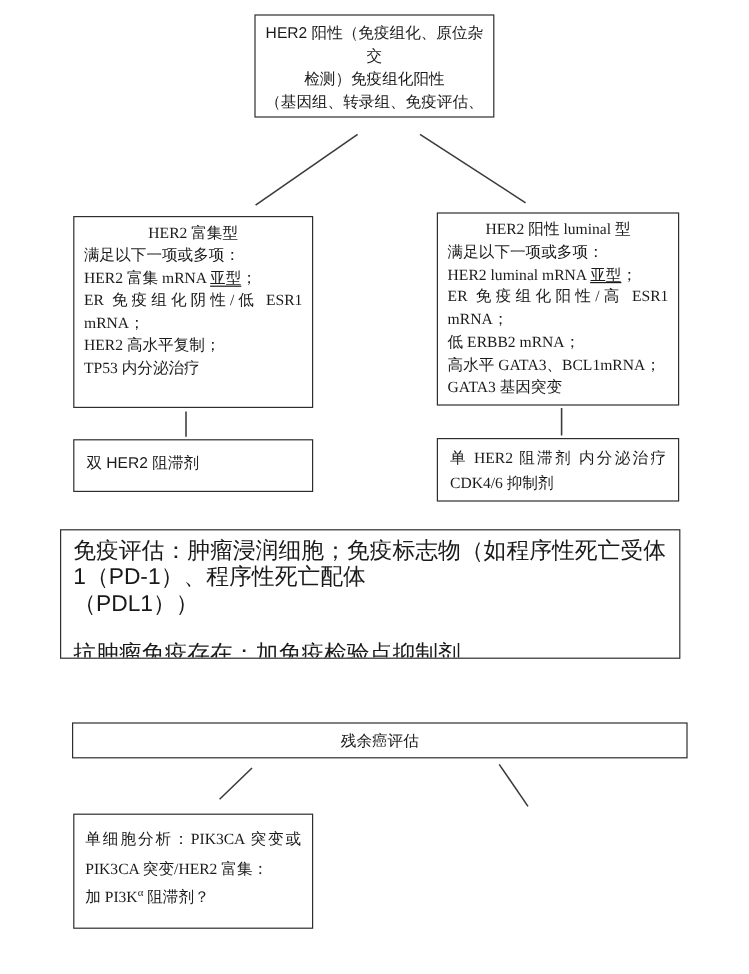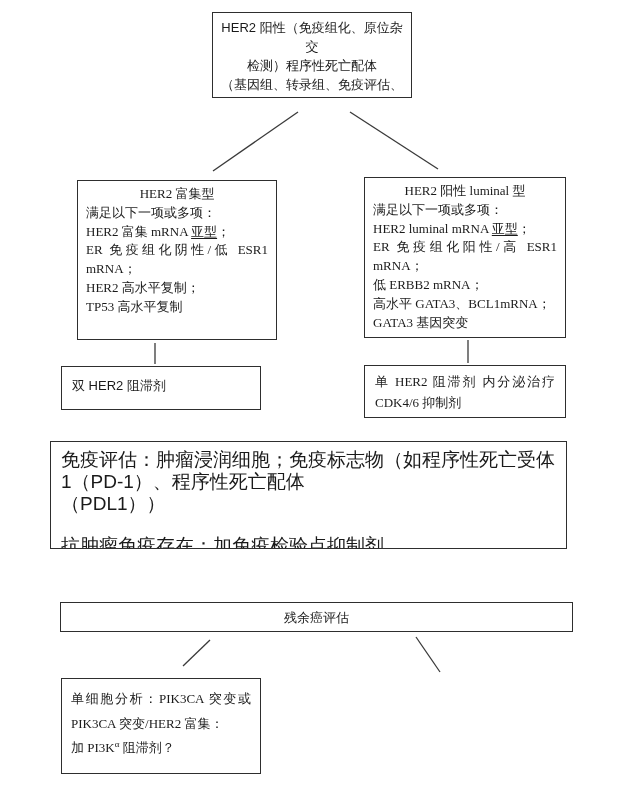--- a/index.html
+++ b/index.html
@@ -15,21 +15,21 @@
   }
   .sans { font-family:"Liberation Sans","DejaVu Sans",sans-serif; }
   .center { text-align:center; }
   .spread { text-align:justify; text-align-last:justify; }
   .u { text-decoration:underline; text-underline-offset:2px; }
   .supx { font-size:9px; vertical-align:super; line-height:0; }
   .gap-above { margin-top:20px; }
   #connectors { position:absolute; left:0; top:0; width:624px; height:812px; pointer-events:none; }
 
   #top-box       { left:212px; top:12px;  width:200px; height:86px;  padding:5px 6px;  line-height:19px; }
-  #left-criteria { left:61px;  top:180px; width:200px; height:160px; padding:4px 8px;  line-height:18.8px;margin-left:16px; }
+  #left-criteria { left:61px;  top:180px; width:200px; height:160px; padding:4px 8px;  line-height:18.8px; }
   #right-criteria{ left:364px; top:177px; width:202px; height:161px; padding:4px 8px;  line-height:18.8px; }
   #left-treat    { left:61px;  top:366px; width:200px; height:44px;  padding:9px 10px; }
   #right-treat   { left:364px; top:365px; width:202px; height:53px;  padding:5px 10px; line-height:21px; }
   #immune-box    { left:50px;  top:441px; width:517px; height:108px; padding:7px 10px; line-height:22px; font-size:19px; }
   #eval-box      { left:60px;  top:602px; width:513px; height:30px;  display:flex; align-items:center; justify-content:center; }
   #bottom-left   { left:61px;  top:678px; width:200px; height:96px;  padding:8px 9px;  line-height:24.5px; }
   #bottom-right  { left:364px; top:677px; width:200px; height:99px;  padding:8px 9px;  line-height:24.5px; }
 </style>
 </head>
 <body>
@@ -40,33 +40,33 @@
     <line x1="298" y1="112" x2="213" y2="171" stroke="#3a3a3a" stroke-width="1.3"></line>
     <line x1="350" y1="112" x2="438" y2="169" stroke="#3a3a3a" stroke-width="1.3"></line>
     <line x1="155" y1="343" x2="155" y2="364" stroke="#3a3a3a" stroke-width="1.3"></line>
     <line x1="468" y1="340" x2="468" y2="363" stroke="#3a3a3a" stroke-width="1.3"></line>
     <line x1="210" y1="640" x2="183" y2="666" stroke="#3a3a3a" stroke-width="1.3"></line>
     <line x1="416" y1="637" x2="440" y2="672" stroke="#3a3a3a" stroke-width="1.3"></line>
   </svg>
 
   <div class="box sans center" id="top-box">
     <div>HER2 阳性（免疫组化、原位杂交</div>
-    <div>检测）程序性死亡配体</div>
+    <div>检测）免疫组化阳性</div>
     <div>（基因组、转录组、免疫评估、</div>
     <div>肿瘤浸润细胞检测）</div>
   </div>
 
   <div class="box" id="left-criteria">
     <div class="center">HER2 富集型</div>
     <div>满足以下一项或多项：</div>
     <div><span>HER2 富集 mRNA </span><span class="u">亚型</span><span>；</span></div>
     <div class="spread">ER 免疫组化阴性/低 ESR1</div>
     <div>mRNA；</div>
     <div>HER2 高水平复制；</div>
-    <div>TP53 高水平复制</div>
+    <div>TP53 内分泌治疗</div>
   </div>
 
   <div class="box" id="right-criteria">
     <div class="center">HER2 阳性 luminal 型</div>
     <div>满足以下一项或多项：</div>
     <div><span>HER2 luminal mRNA </span><span class="u">亚型</span><span>；</span></div>
     <div class="spread">ER 免疫组化阳性/高 ESR1</div>
     <div>mRNA；</div>
     <div>低 ERBB2 mRNA；</div>
     <div>高水平 GATA3、BCL1mRNA；</div>

